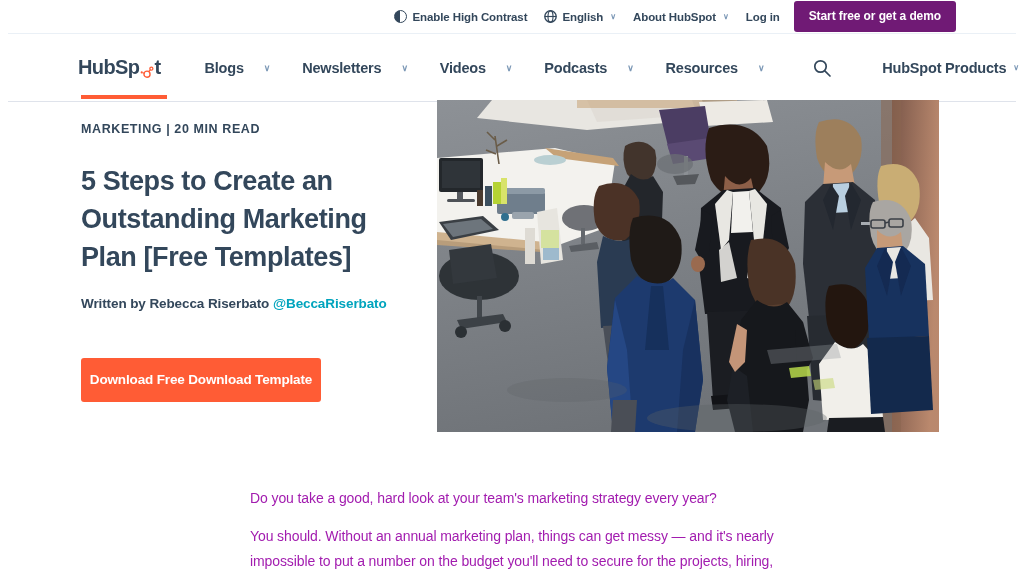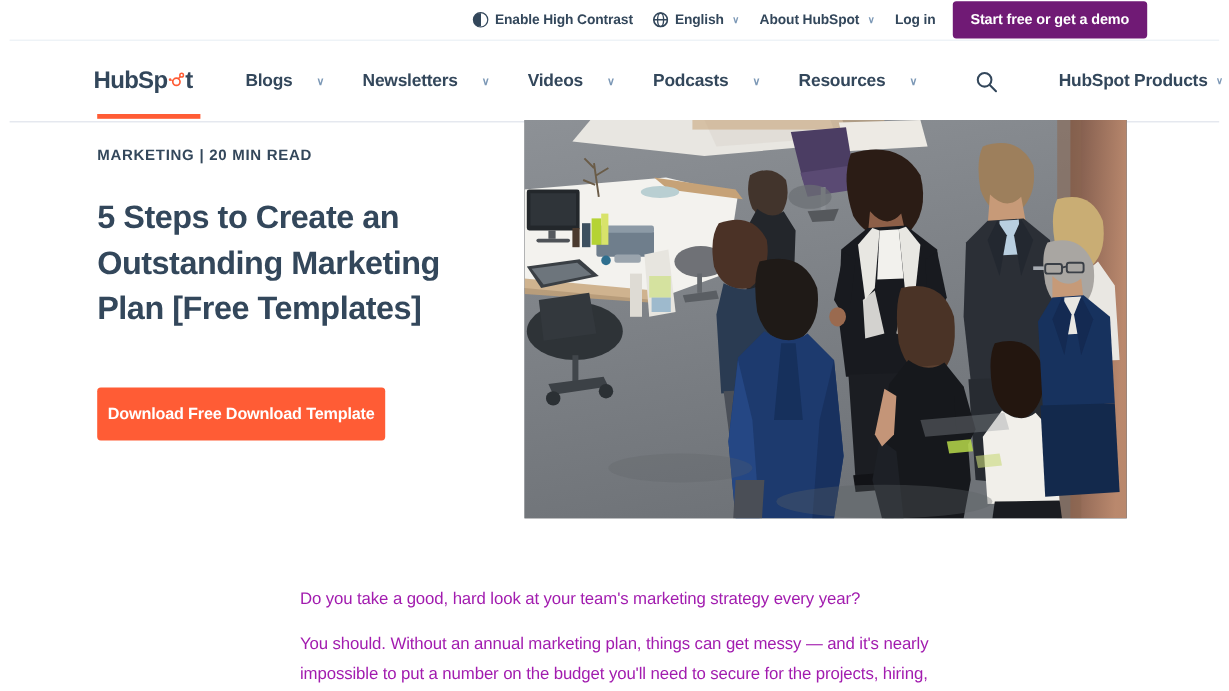--- a/index.html
+++ b/index.html
@@ -46,21 +46,21 @@
   
   .main-nav {
     position: absolute; left: 8px; top: 33px; width: 1008px; height: 69px;
     background: #fff;
     border-top: 1px solid #eaf0f6;
     border-bottom: 1px solid #dfe3eb;
     display: flex; align-items: center;
   }
   .logo {
     margin-left: 70px; margin-right: 28px;
-    display: flex; align-items: flex-start;
+    display: flex; align-items: center;
     font-size: 20px; font-weight: bold; color: #33475b;
     letter-spacing: -0.6px; cursor: pointer;
   }
   .logo .sprocket { display: inline-block; width: 14px; height: 14px; position: relative; top: 1px; margin: 0 0.5px; }
   .nav-links { display: flex; align-items: center; }
   .nav-link {
     display: flex; align-items: center; gap: 18px;
     font-size: 14.5px; font-weight: bold; color: #33475b;
     padding: 0 16px; cursor: pointer; white-space: nowrap;
     letter-spacing: -0.2px;
@@ -215,20 +215,23 @@
     <div class="nav-products">
       <span>HubSpot Products</span>
       <span class="caret">∨</span>
     </div>
   </div>
 
   <div class="article-head">
     <div class="accent-bar"></div>
     <div class="eyebrow">MARKETING | 20 MIN READ</div>
     <h1 class="title">5 Steps to Create an Outstanding Marketing Plan [Free Templates]</h1>
+    <div class="byline">
+      <span>Written by Rebecca Riserbato </span><span class="handle">@BeccaRiserbato</span>
+    </div>
     <div class="cta-block">
       <button class="cta-button">Download Free Download Template</button>
     </div>
   </div>
 
   <div class="hero">
     <svg viewBox="0 0 502 332" preserveAspectRatio="xMidYMid slice">
       <defs>
         <linearGradient id="floorG" x1="0" y1="0" x2="0.3" y2="1">
           <stop offset="0" stop-color="#8d9196"></stop>

